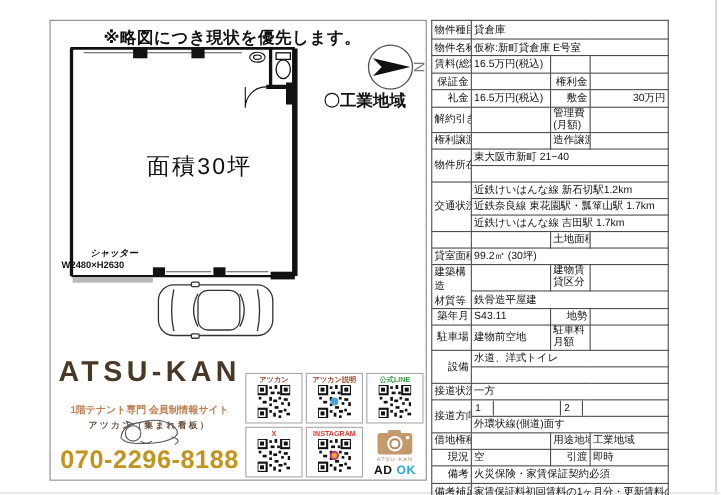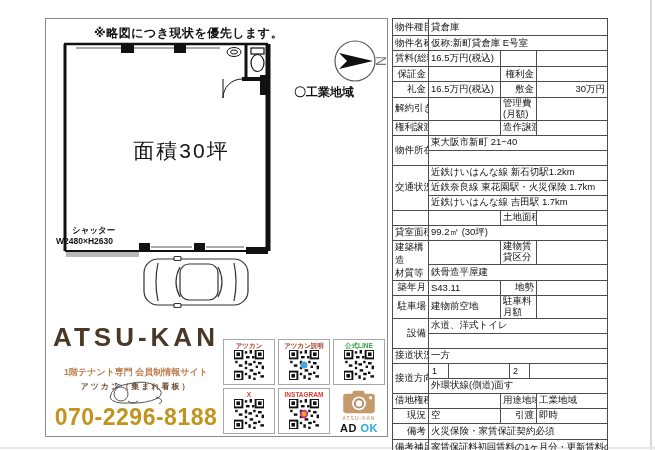--- a/index.html
+++ b/index.html
@@ -4,25 +4,25 @@
 <style>
   html,body{margin:0;padding:0;background:#fff;}
   .canvas{position:relative;width:655px;height:450px;background:#ffffff;overflow:hidden;
           font-family:"Liberation Sans","DejaVu Sans",sans-serif;color:#111;}
   .edge-r{position:absolute;left:650px;top:0;width:2px;height:450px;background:#d9d9d9;}
   .edge-b{position:absolute;left:0;top:447px;width:655px;height:2px;background:#e7e7e7;}
 
   
   .panel{position:absolute;left:45px;top:18px;width:343px;height:419px;border:1.5px solid #8a8a8a;background:#fff;box-sizing:border-box;}
   .panel svg.draw{position:absolute;left:0;top:0;}
-  .note{position:absolute;left:48px;top:6px;font-size:12px;font-weight:700;letter-spacing:.5px;white-space:nowrap;}
+  .note{position:absolute;left:48px;top:6px;font-size:15px;font-weight:700;letter-spacing:.5px;white-space:nowrap;}
   .area-label{position:absolute;left:20px;top:118px;width:231px;text-align:center;font-size:21px;font-weight:500;letter-spacing:2px;}
   .shutter{position:absolute;left:10px;top:206px;font-size:8.5px;font-weight:600;line-height:1.3;}
-  .shutter .l1{margin-left:16px;}
-  .bullets{position:absolute;left:248px;top:62px;font-size:12px;font-weight:600;line-height:22px;white-space:nowrap;}
+  .shutter .l1{margin-left:26px;font-style:italic;}
+  .bullets{position:absolute;left:248px;top:62px;font-size:15px;font-weight:600;line-height:22px;white-space:nowrap;}
 
   
   .brand-name{position:absolute;left:0px;top:303px;width:180px;text-align:center;font-size:26px;font-weight:700;letter-spacing:4px;color:#4a3826;}
   .brand-kana{position:absolute;left:0px;top:335px;width:180px;text-align:center;font-size:8px;font-weight:700;letter-spacing:2px;color:#6b4e35;margin-top:27px;}
   .brand-tag{position:absolute;left:0px;top:347px;width:180px;text-align:center;font-size:9px;font-weight:700;color:#bf7e4e;}
   .brand-phone{position:absolute;left:0px;top:385px;width:180px;text-align:center;font-size:23px;font-weight:800;letter-spacing:.5px;color:#c3941d;}
   .pet{position:absolute;left:52px;top:358px;}
 
   
   .qr-grid{position:absolute;left:177px;top:320px;display:grid;grid-template-columns:52px 52px 52px;grid-template-rows:46px 46px;gap:3px;}
@@ -265,21 +265,21 @@
         <td colspan="3">東大阪市新町 21−40</td>
       </tr>
       <tr style="height:15px">
             <td colspan="3"></td>
           </tr>
       <tr style="height:15px">
         <td class="lbl" rowspan="3">交通状況</td>
         <td colspan="3" class="transport">近鉄けいはんな線 新石切駅1.2km</td>
       </tr>
       <tr style="height:15px">
-            <td colspan="3" class="transport">近鉄奈良線 東花園駅・火災保険 1.7km</td>
+            <td colspan="3" class="transport">近鉄奈良線 東花園駅・瓢箪山駅 1.7km</td>
           </tr>
       <tr style="height:15px">
             <td colspan="3" class="transport">近鉄けいはんな線 吉田駅 1.7km</td>
           </tr>
       <tr style="height:15px">
         <td></td>
         <td></td>
         <td class="small">土地面積</td>
         <td></td>
       </tr>

